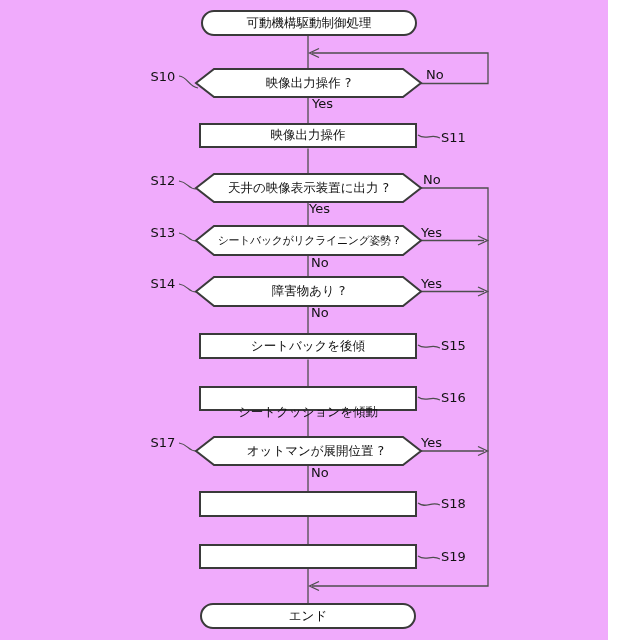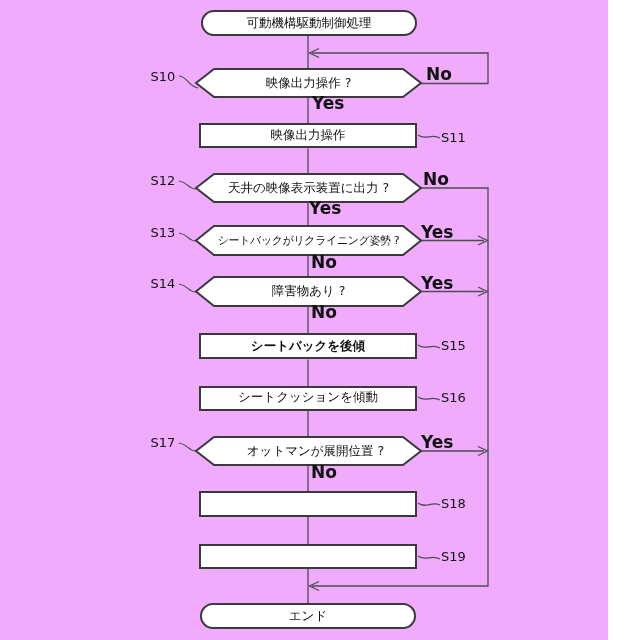--- a/index.html
+++ b/index.html
@@ -11,21 +11,21 @@
   .node-text{
     position:absolute;display:flex;align-items:center;justify-content:center;
     font-size:12.5px;line-height:1;white-space:nowrap;color:#111;
   }
   .node-text.tight{font-size:11px;letter-spacing:-0.4px;}
   .step-id{
     position:absolute;font-size:13px;line-height:14px;color:#111;white-space:nowrap;
   }
   .step-id.left{width:30px;text-align:center;}
   .branch{
-    position:absolute;font-size:17px;line-height:13px;color:#111;white-space:nowrap;font-weight:bold;
+    position:absolute;font-size:13px;line-height:13px;color:#111;white-space:nowrap;
   }
 </style>
 </head>
 <body>
 
 <div class="stage">
 
   <svg width="640" height="640" viewBox="0 0 640 640">
 
     <g fill="none" stroke="#4d4d4d" stroke-width="1.3">
@@ -83,22 +83,22 @@
       <rect x="201" y="604" width="214" height="24" rx="12" ry="12"></rect>
     </g>
   </svg>
 
   <div class="node-text" style="left:201px;top:10px;width:216px;height:26px;">可動機構駆動制御処理</div>
   <div class="node-text" style="left:196px;top:69px;width:225px;height:28px;">映像出力操作 ?</div>
   <div class="node-text" style="left:199px;top:123px;width:218px;height:25px;">映像出力操作</div>
   <div class="node-text" style="left:196px;top:174px;width:225px;height:28px;text-align:center;">天井の映像表示装置に出力 ?</div>
   <div class="node-text tight" style="left:196px;top:226px;width:225px;height:29px;">シートバックがリクライニング姿勢 ?</div>
   <div class="node-text" style="left:196px;top:277px;width:225px;height:29px;">障害物あり ?</div>
-  <div class="node-text" style="left:199px;top:333px;width:218px;height:26px;font-weight:bold;">シートバックを後傾</div>
-  <div class="node-text" style="left:199px;top:385px;width:218px;height:25px;text-align:right;">シートクッションを傾動</div>
+  <div class="node-text" style="left:199px;top:333px;width:218px;height:26px;">シートバックを後傾</div>
+  <div class="node-text" style="left:199px;top:400px;width:218px;height:25px;text-align:right;">シートクッションを傾動</div>
   <div class="node-text" style="left:203px;top:437px;width:225px;height:28px;">オットマンが展開位置 ?</div>
   <div class="node-text" style="left:200px;top:603px;width:216px;height:26px;">エンド</div>
 
   <div class="step-id left" style="left:148px;top:70px;">S10</div>
   <div class="step-id left" style="left:148px;top:174px;">S12</div>
   <div class="step-id left" style="left:148px;top:226px;">S13</div>
   <div class="step-id left" style="left:148px;top:277px;">S14</div>
   <div class="step-id left" style="left:148px;top:436px;">S17</div>
 
   <div class="step-id" style="left:441px;top:131px;">S11</div>

